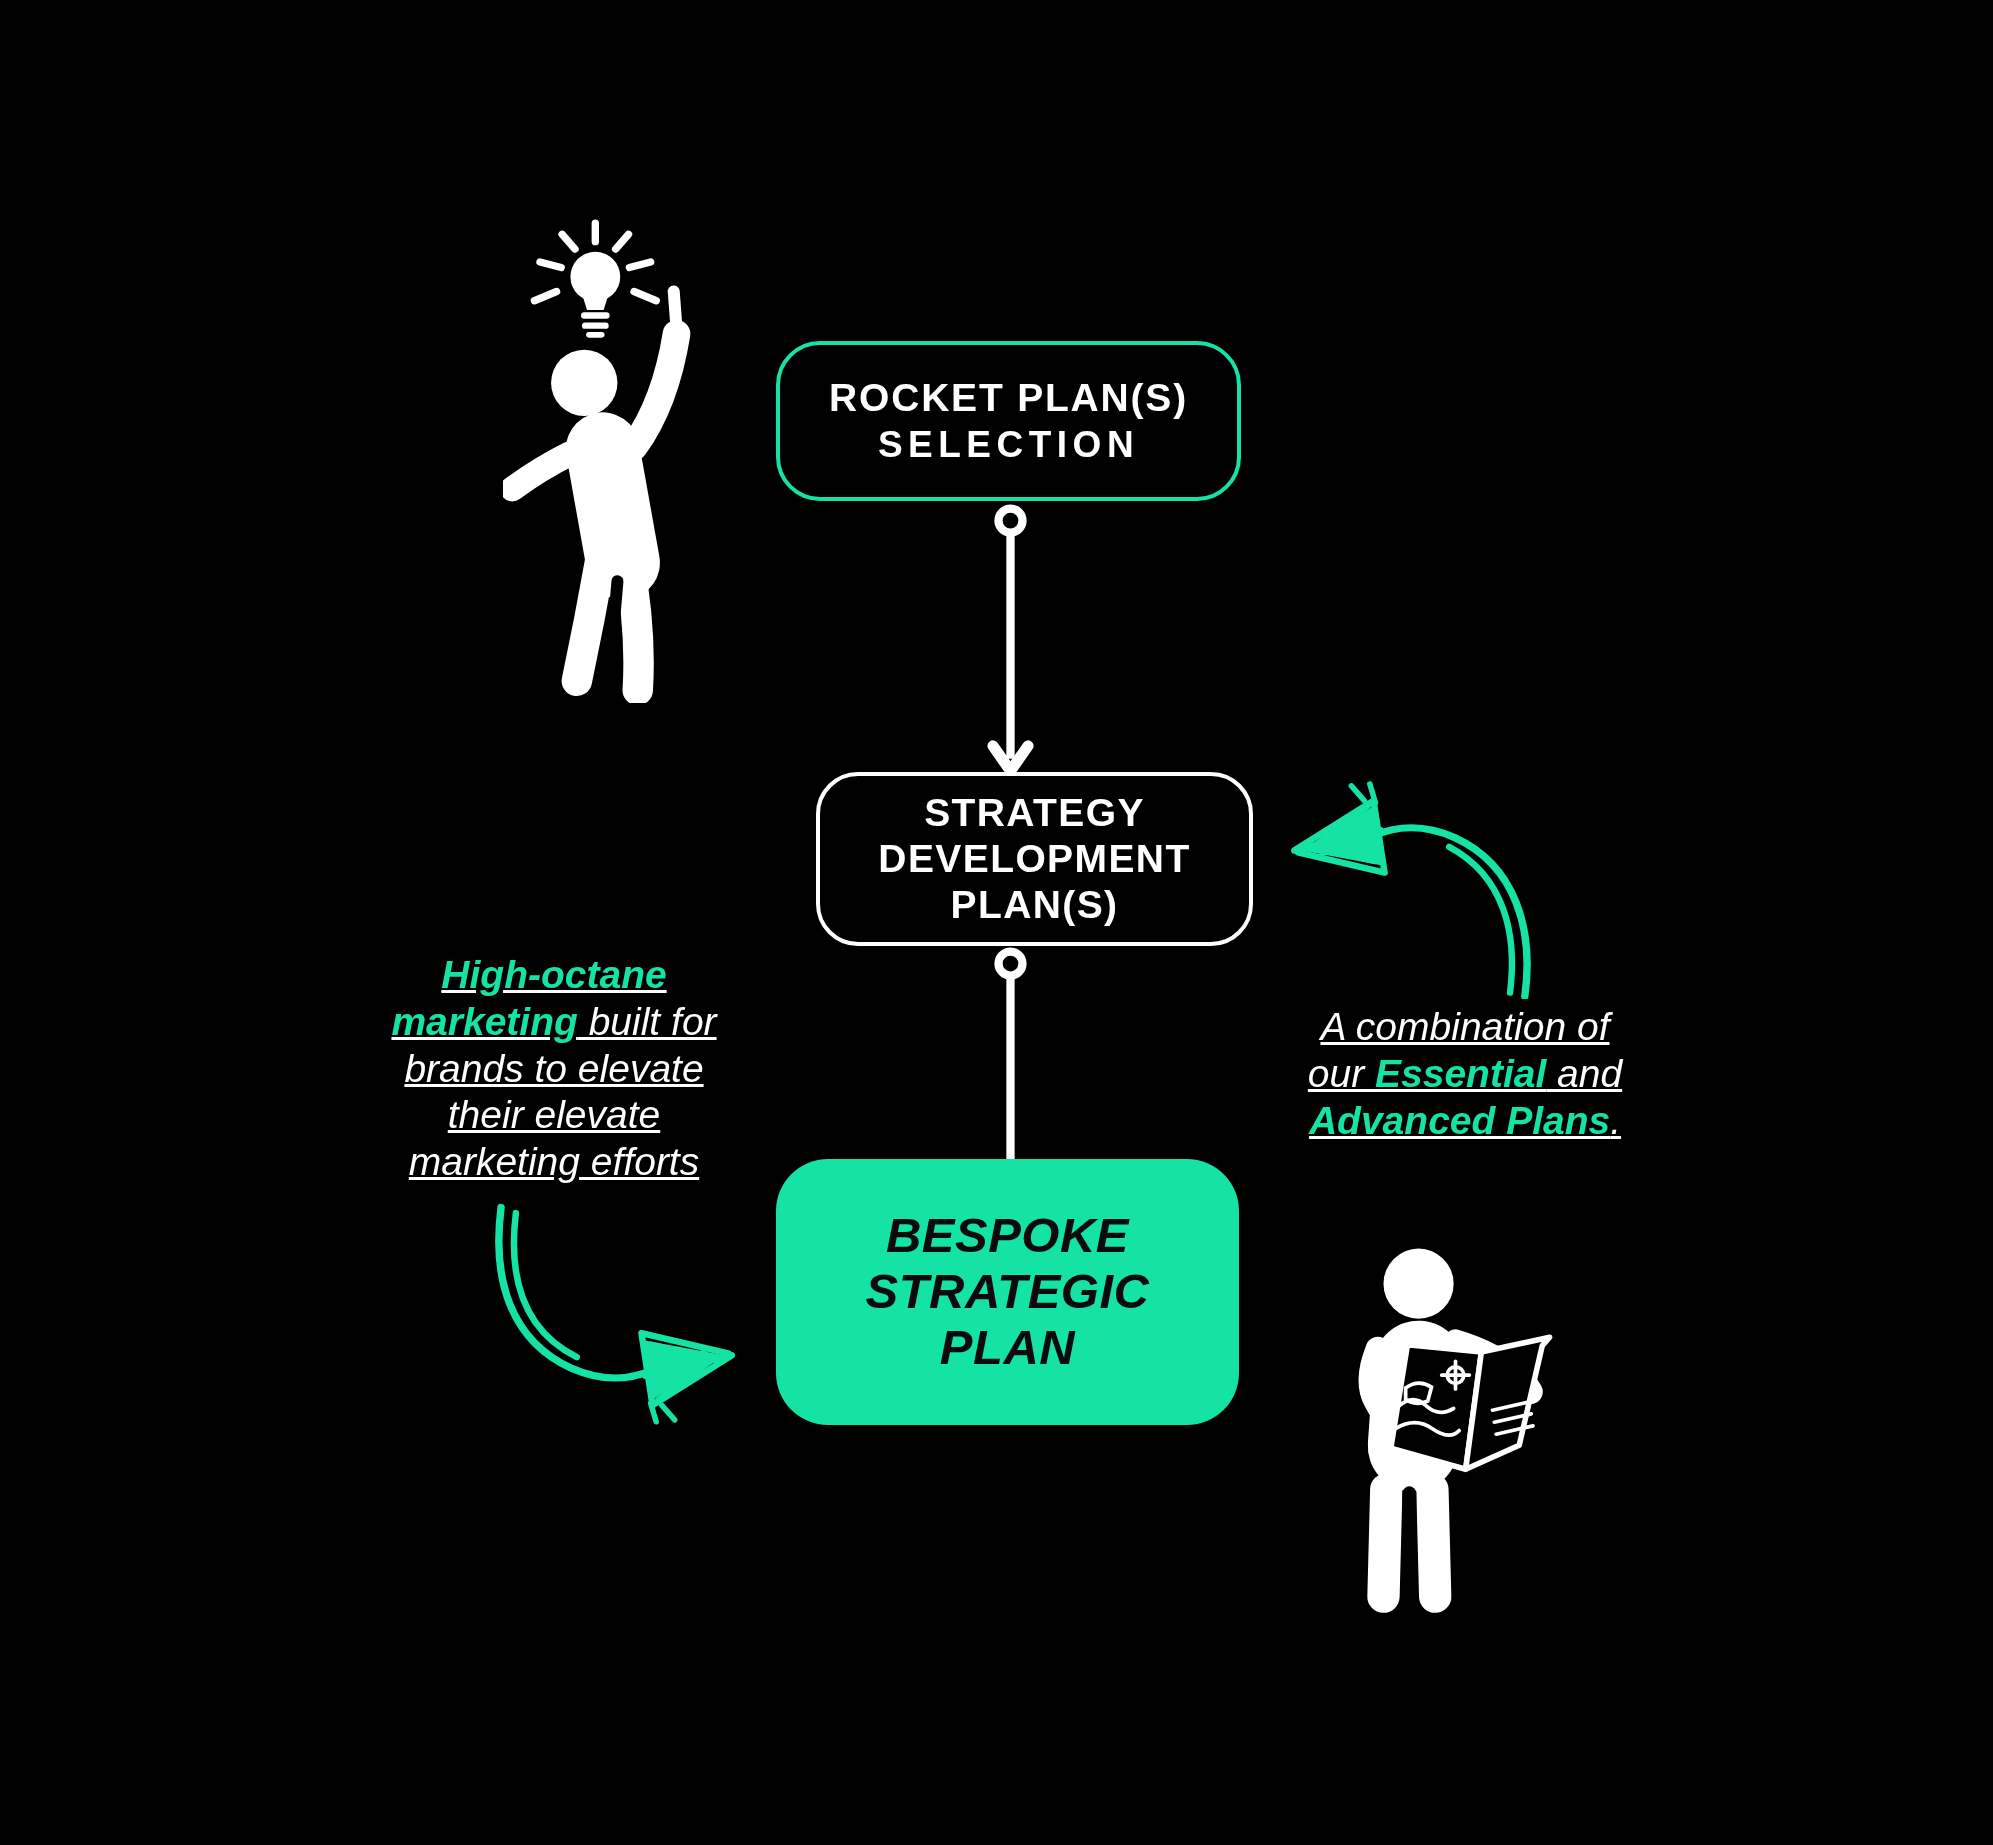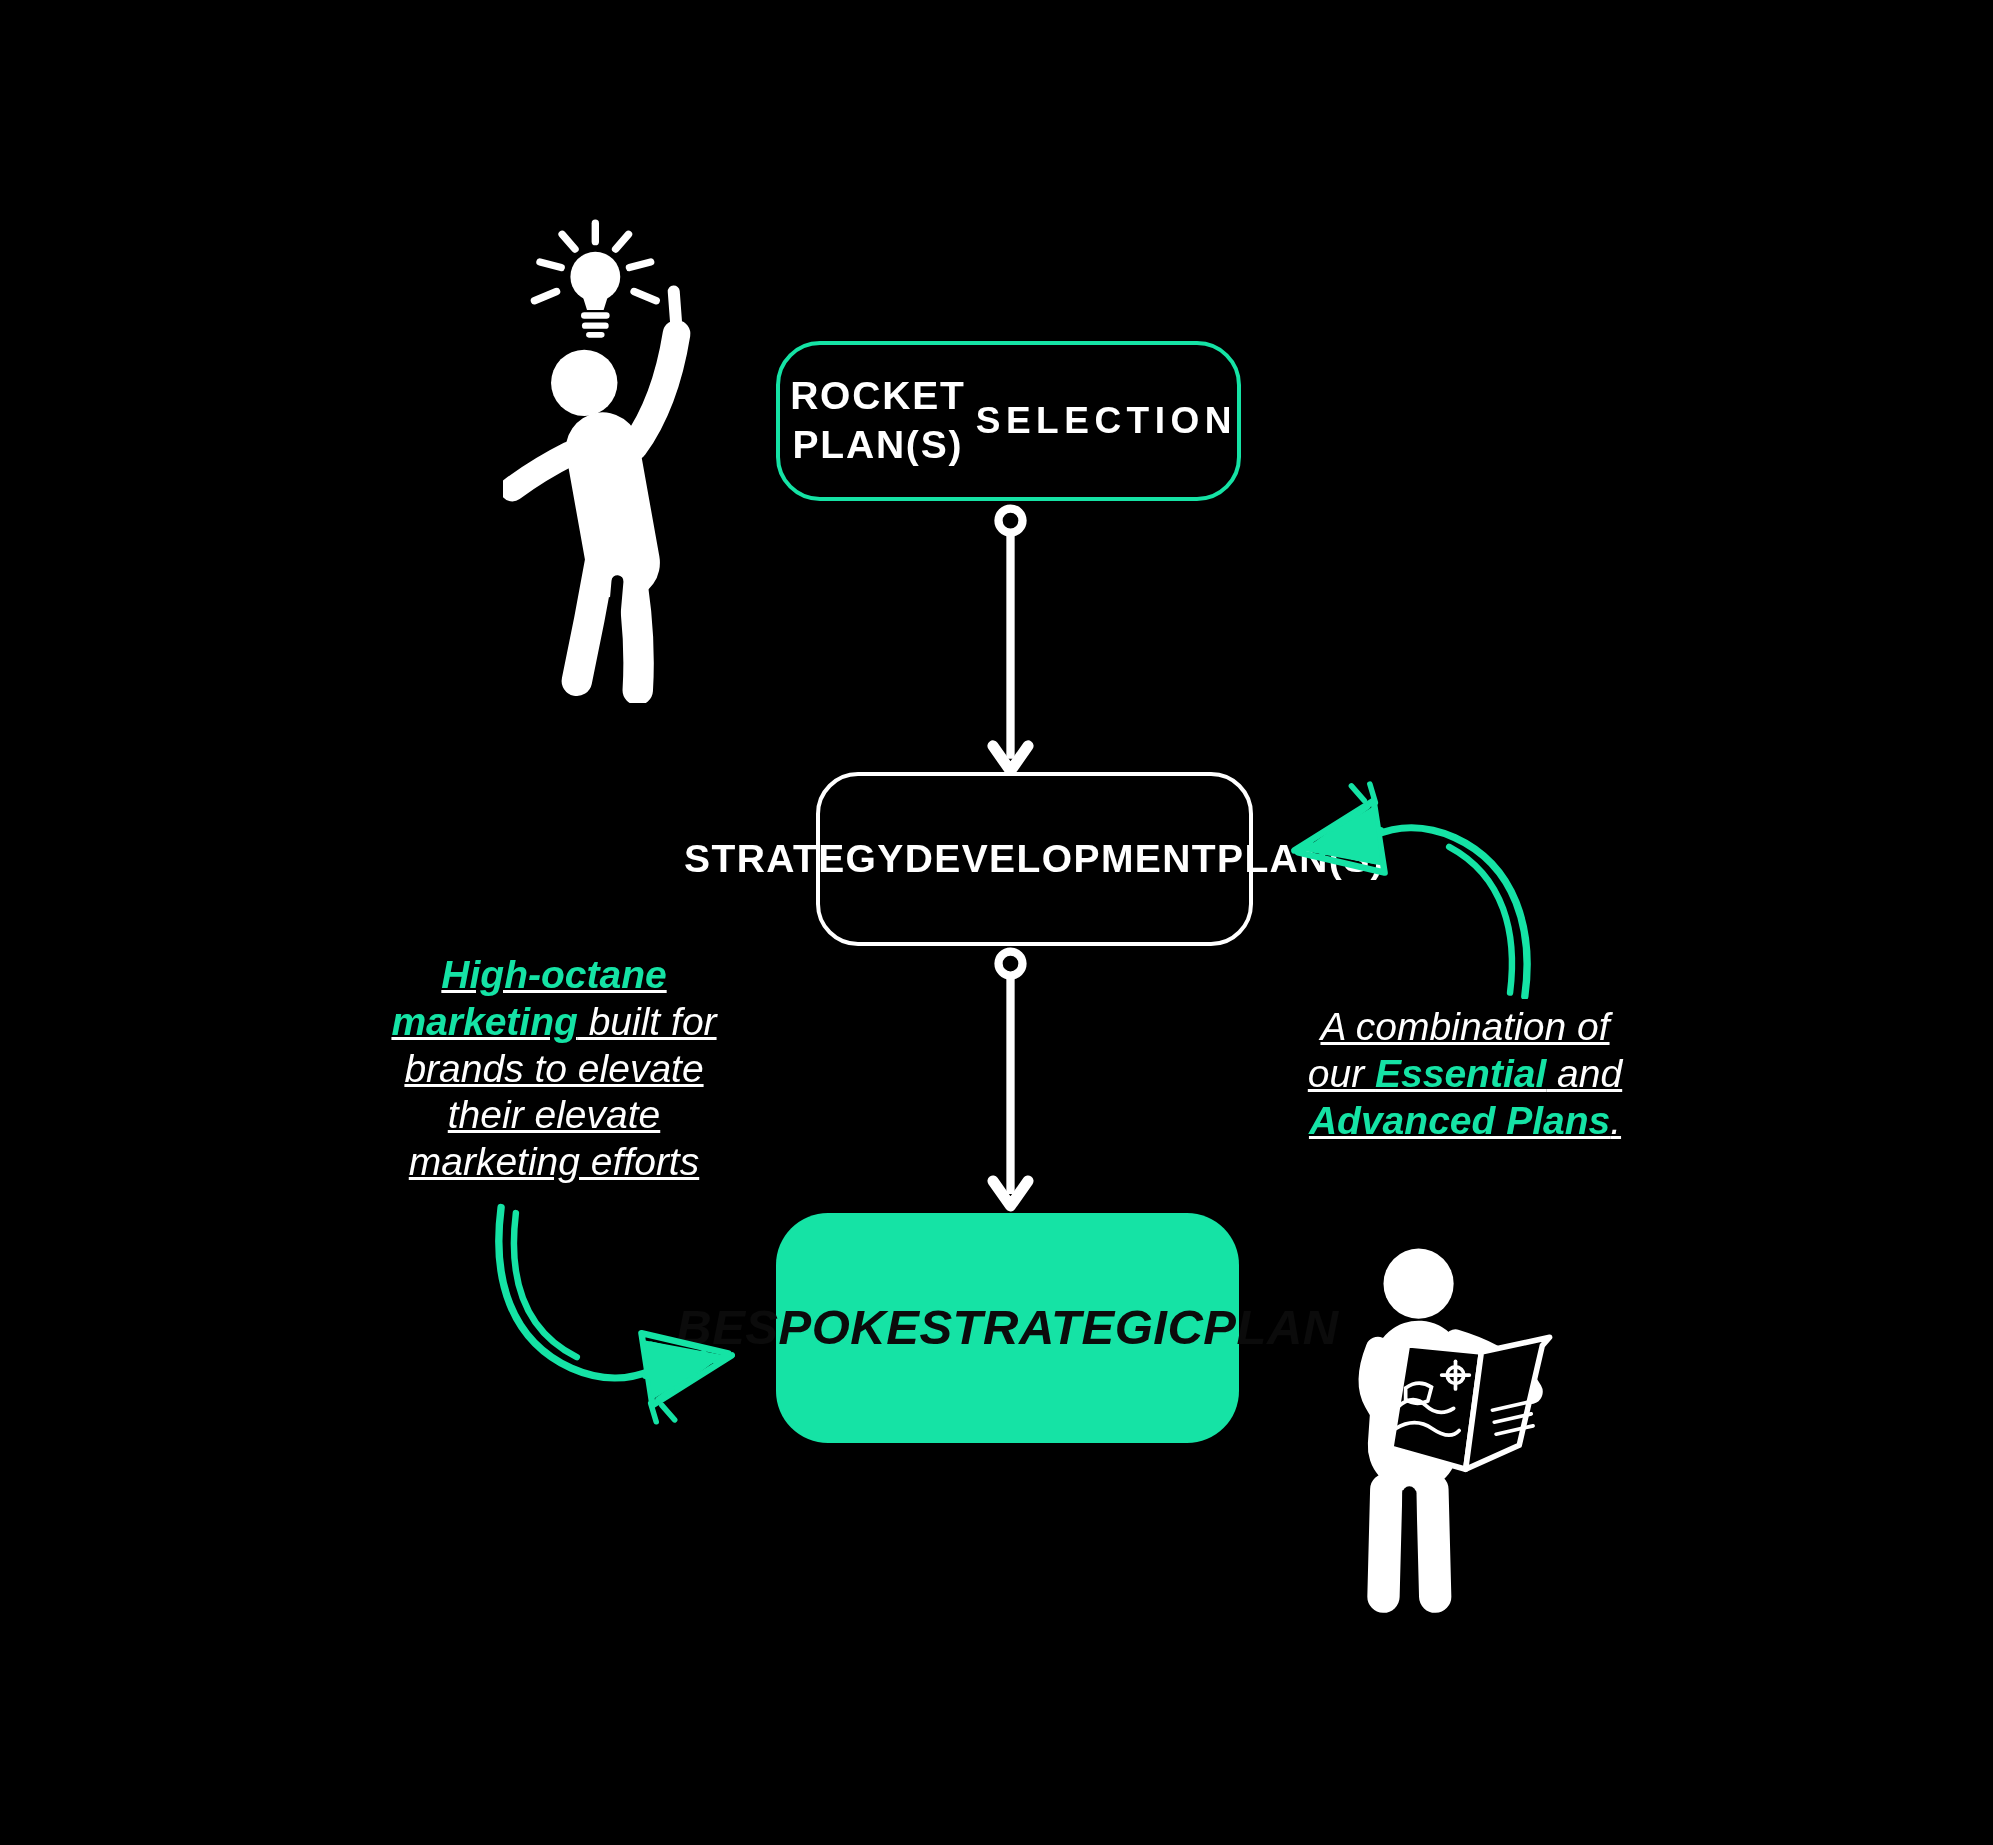--- a/index.html
+++ b/index.html
@@ -1,18 +1,18 @@
 <!DOCTYPE html>
 <html style="font-size:14.8px"><head>
 <meta charset="utf-8">
 <style>
   html,body{margin:0;padding:0;background:#000;}
   .canvas{position:relative;width:1994px;height:1846px;background:#000;overflow:hidden;
           font-family:"Liberation Sans","DejaVu Sans",sans-serif;}
-  .box{position:absolute;box-sizing:border-box;display:flex;flex-direction:row;
+  .box{position:absolute;box-sizing:border-box;display:flex;flex-direction:column;
        align-items:center;justify-content:center;text-align:center;}
   .box-outline-green{border:4.6px solid #15E3A5;border-radius:44px;background:#000;}
   .box-outline-white{border:4.6px solid #FFFFFF;border-radius:42px;background:#000;}
   .box-fill-green{background:#15E3A5;border-radius:52px;}
   .b1-title{color:#FFF;font-size:39px;font-weight:700;letter-spacing:1.8px;line-height:1.25;}
   .b1-sub{color:#FFF;font-size:37px;font-weight:700;letter-spacing:5.5px;line-height:1.2;}
   .b2-line{color:#FFF;font-size:39px;font-weight:600;letter-spacing:1.4px;line-height:1.18;}
   .b3-line{color:#0B0B0B;font-size:49px;font-weight:900;font-style:italic;letter-spacing:0.5px;line-height:1.14;}
   .note{position:absolute;text-align:center;font-style:italic;font-size:39px;line-height:1.2;color:#FFF;text-decoration:underline;}
   .note .hl{color:#15E3A5;font-weight:700;}
@@ -73,21 +73,21 @@
     <span class="b2-line">DEVELOPMENT</span>
     <span class="b2-line">PLAN(S)</span>
   </div>
 
   <svg style="left:980px;top:947px" width="61" height="269" viewBox="0 0 66 292">
     <circle cx="33" cy="18" r="13" fill="none" stroke="#FFF" stroke-width="9"></circle>
     <line x1="33" y1="32" x2="33" y2="268" stroke="#FFF" stroke-width="9"></line>
     <path d="M 14,254 L 33,281 L 52,254" fill="none" stroke="#FFF" stroke-width="12" stroke-linecap="round" stroke-linejoin="round"></path>
   </svg>
 
-  <div class="box box-fill-green" style="left:776px;top:1213px;width:463px;height:230px">
+  <div class="box box-fill-green" style="left:776px;top:1159px;width:463px;height:266px">
     <span class="b3-line">BESPOKE</span>
     <span class="b3-line">STRATEGIC</span>
     <span class="b3-line">PLAN</span>
   </div>
 
   <div class="note" style="left:351px;top:952px;width:406px">
     <span class="nl"><span class="hl">High-octane</span></span>
     <span class="nl"><span class="hl">marketing</span><span class="w"> built for</span></span>
     <span class="nl w">brands to elevate</span>
     <span class="nl w">their elevate</span>

